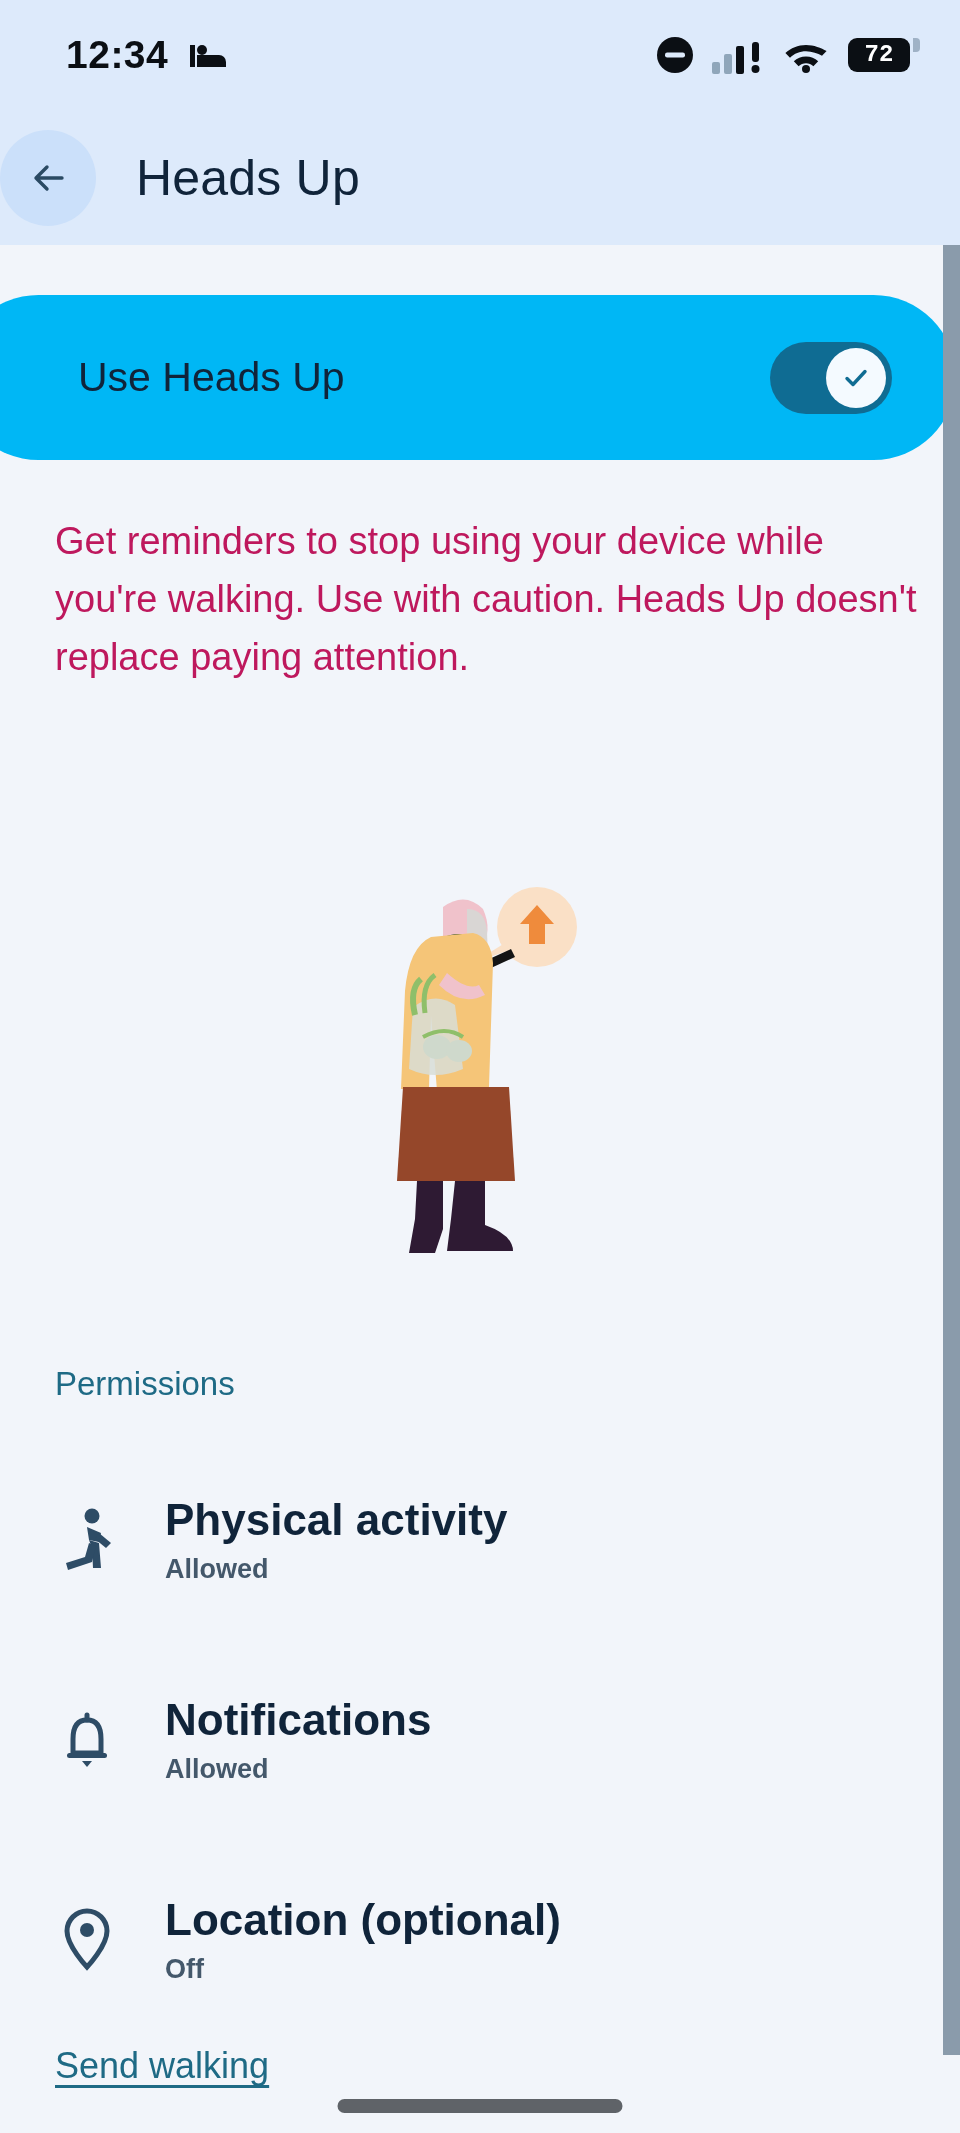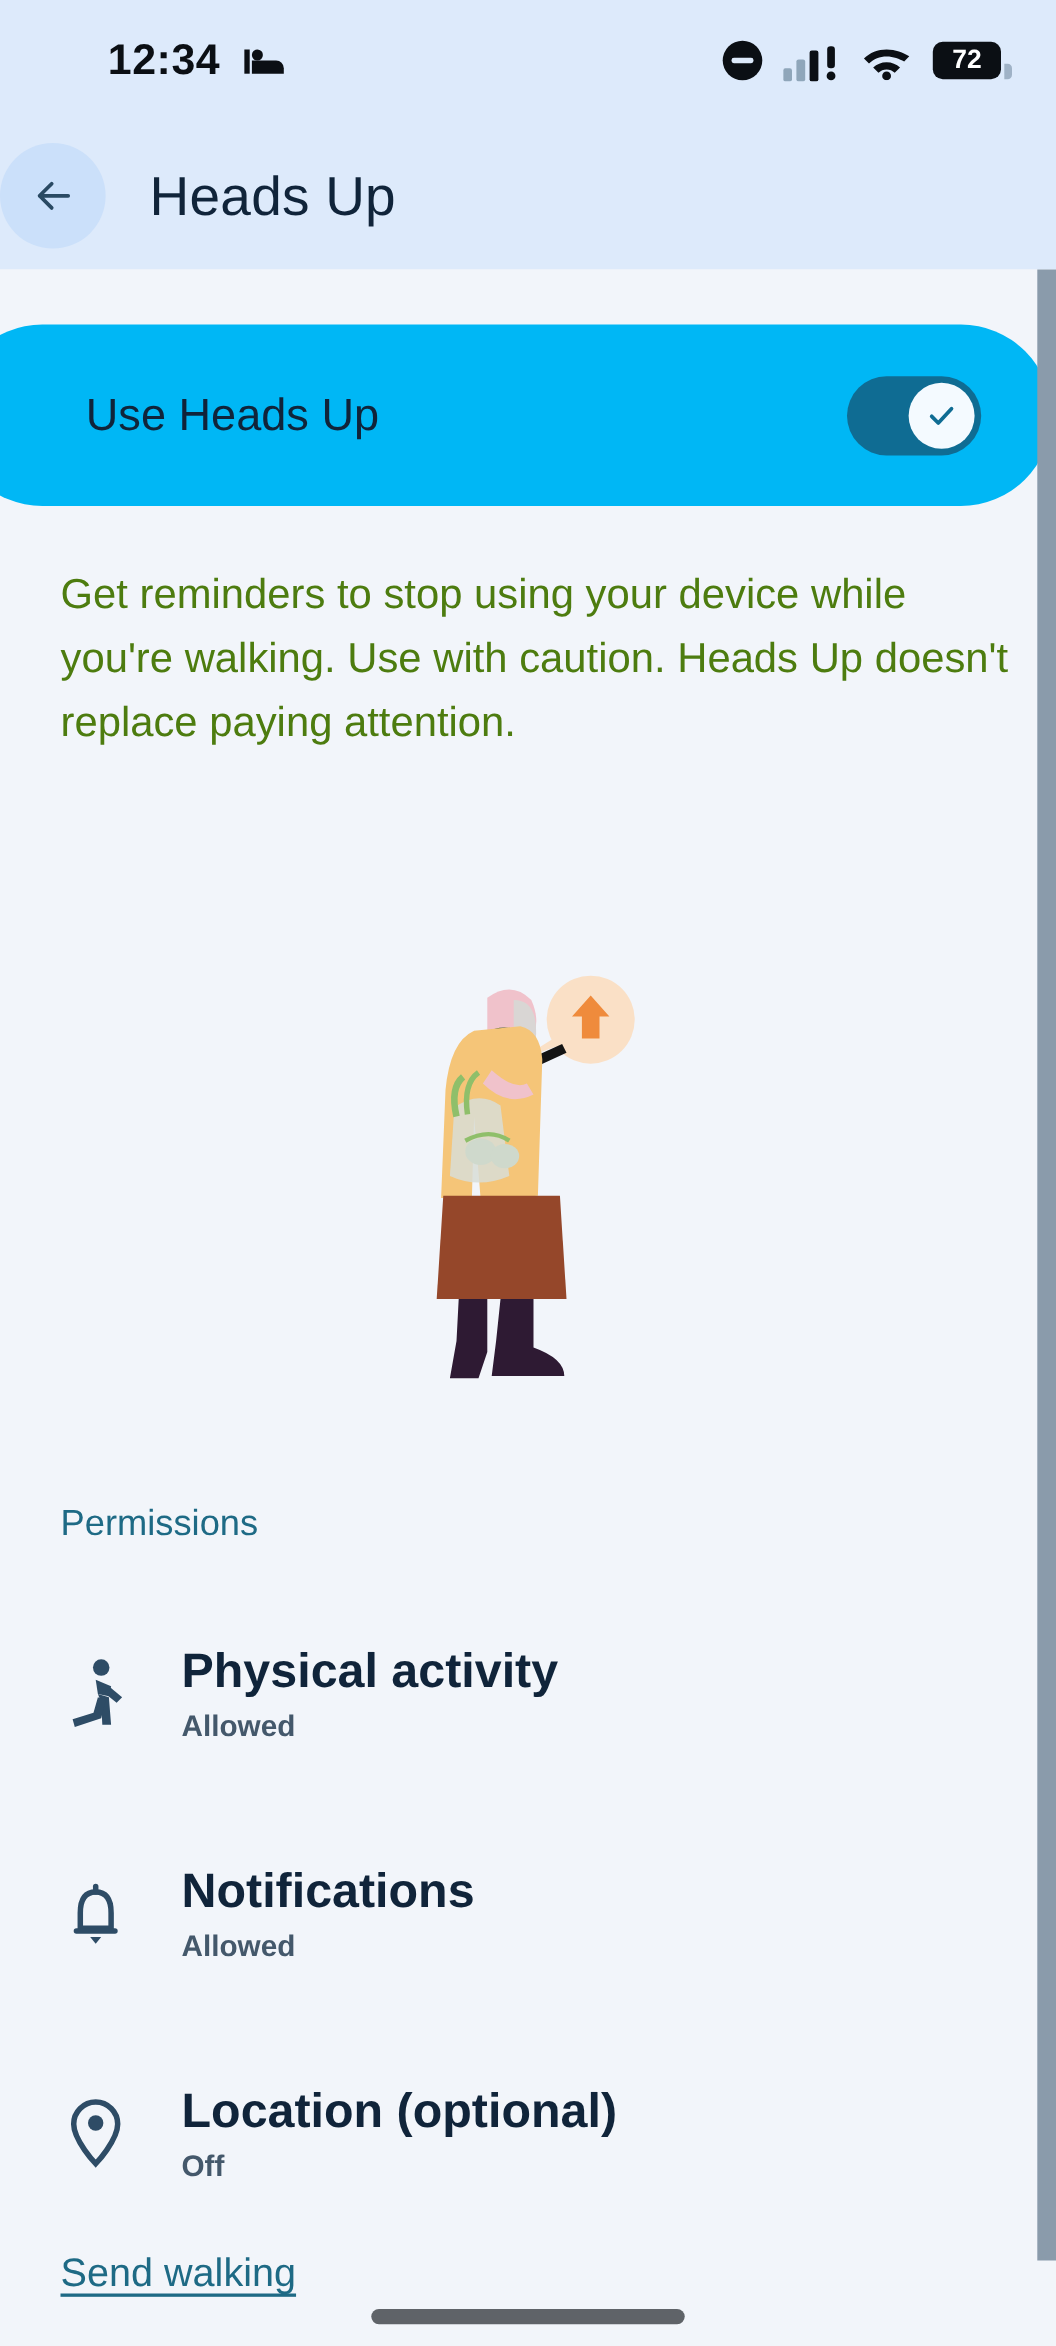--- a/index.html
+++ b/index.html
@@ -12,27 +12,27 @@
   .phone { position:relative; width:960px; height:2133px; background:#f2f5fa; }
 
   
   .statusbar {
     position:absolute; top:0; left:0; width:960px; height:110px;
     background:#ddeafb;
     display:flex; align-items:center; justify-content:space-between;
     padding:0 40px 0 66px;
   }
   .sb-left { display:flex; align-items:center; gap:22px; }
-  .sb-clock { font-size:39px; font-weight:700; color:#0b0f14; letter-spacing:.5px;margin-left:32px; }
+  .sb-clock { font-size:39px; font-weight:700; color:#0b0f14; letter-spacing:.5px; }
   .sb-right { display:flex; align-items:center; gap:18px; }
   .icon-bed { display:block; }
   .icon-dnd { display:block; }
   .icon-signal { display:block; }
   .icon-wifi { display:block; }
-  .battery-wrap { position:relative; display:flex; align-items:flex-end; }
+  .battery-wrap { position:relative; display:flex; align-items:flex-start;font-family:Liberation Mono, monospace; }
   .battery-body {
     width:62px; height:34px; background:#0b0f14; border-radius:9px;
     display:flex; align-items:center; justify-content:center;
   }
   .battery-pct { color:#fff; font-size:24px; font-weight:700; line-height:1; }
   .battery-cap {
     width:7px; height:14px; background:#9fb2c6; border-radius:0 4px 4px 0; margin-left:3px;
   }
 
   
@@ -69,21 +69,21 @@
   }
   .switch-thumb {
     position:absolute; top:6px; right:6px; width:60px; height:60px;
     background:#f4faff; border-radius:50%;
     display:flex; align-items:center; justify-content:center;
   }
 
   
   .description {
     position:absolute; top:268px; left:55px; width:880px;
-    font-size:38px; line-height:1.52; color:#4d7c0f;
+    font-size:38px; line-height:1.52; color:#be185d;
   }
 
   
   .illustration { position:absolute; top:620px; left:0; width:960px; height:420px; }
   .illo-svg { display:block; margin:0 auto; }
 
   
   .section-title {
     position:absolute; top:1120px; left:55px;
     font-size:33px; color:#1e6a85; font-weight:400;

